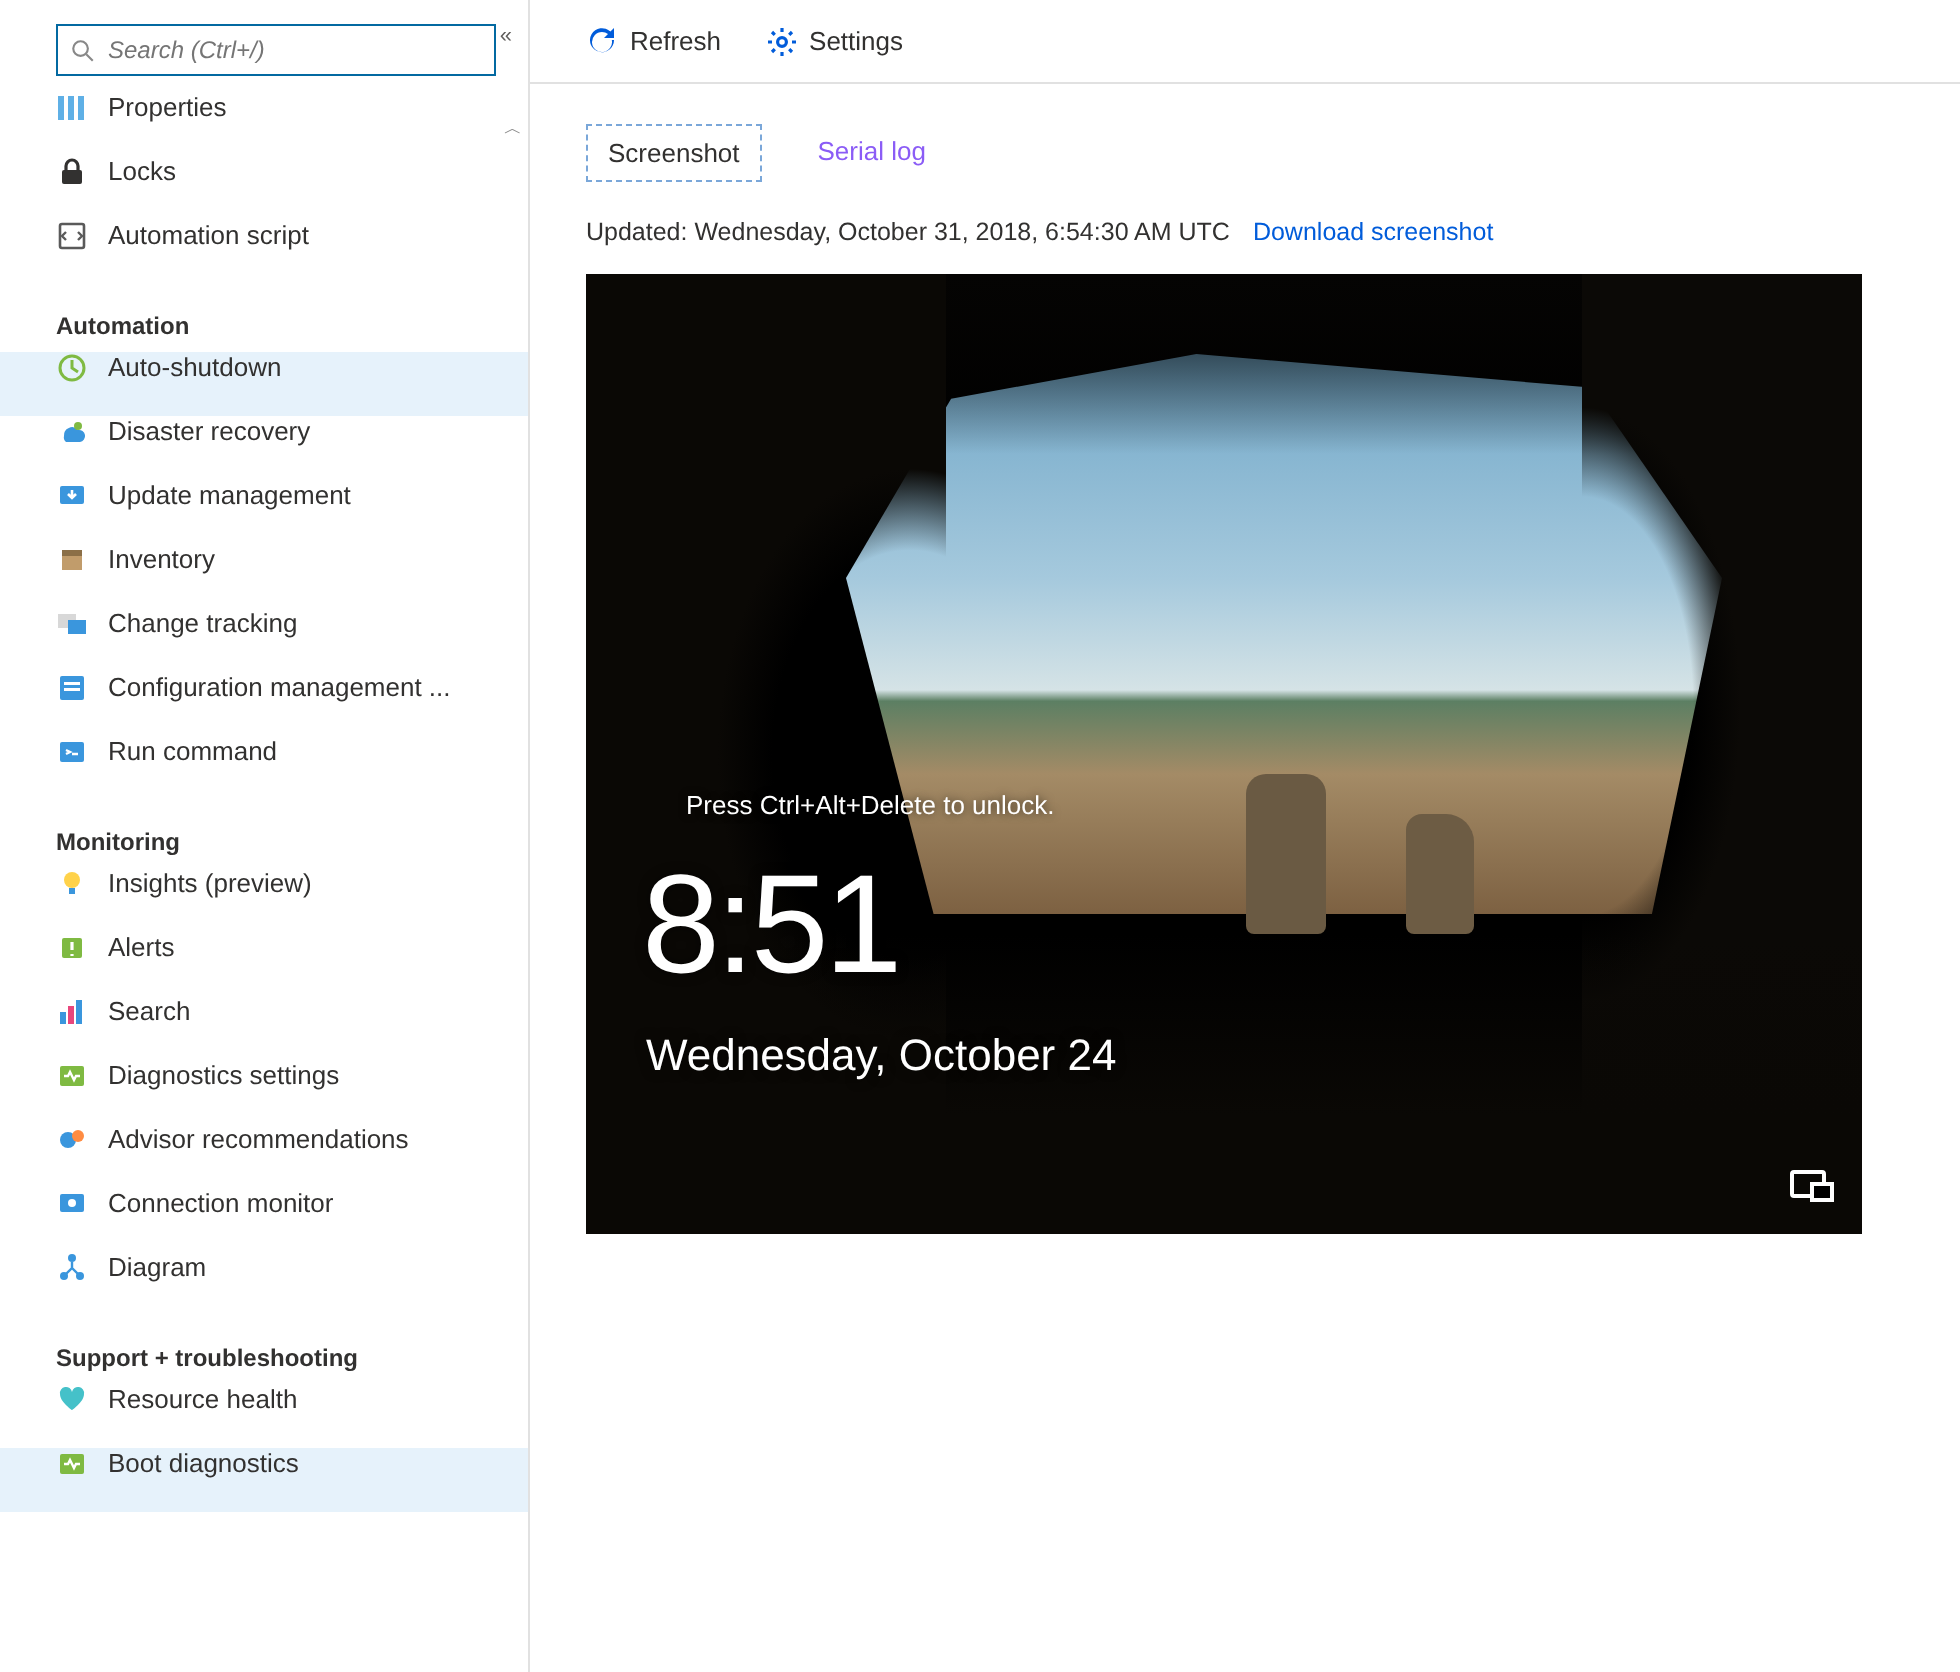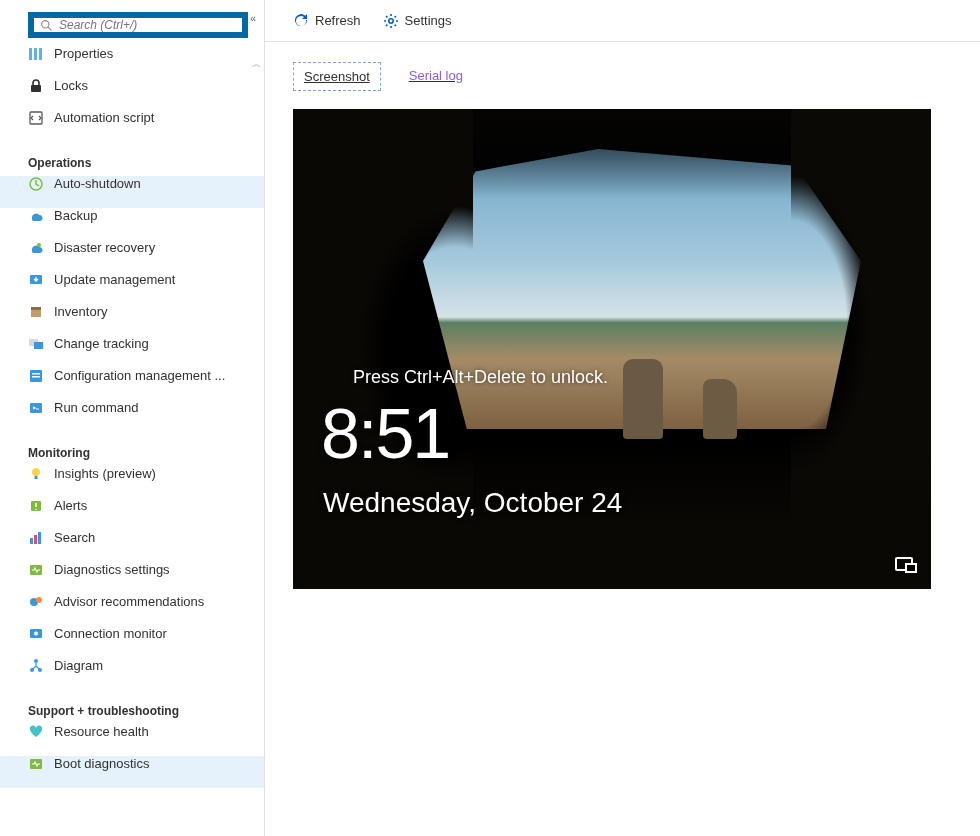--- a/index.html
+++ b/index.html
@@ -35,21 +35,21 @@
   right: 3px;
   font-size: 9px;
   color: #8a8a8a;
 }
 .search-wrap {
   padding: 12px 16px 8px 28px;
 }
 .search-box {
   display: flex;
   align-items: center;
-  border: 6px solid #0369a1;
+  border: 1px solid #0369a1;
   background: #fff;
   height: 26px;
   padding: 0 6px;
 }
 .search-box input {
   border: none;
   outline: none;
   font-style: italic;
   color: #888;
   font-size: 12px;
@@ -95,21 +95,21 @@
 }
 .toolbar-btn {
   display: flex;
   align-items: center;
   gap: 6px;
   color: #323130;
   cursor: pointer;
   font-size: 13px;
 }
 .toolbar-btn .ticon { width:16px; height:16px; color:#015cda; }
-.content { padding: 20px 28px; text-decoration: underline; }
+.content { padding: 20px 28px; }
 .tabs {
   display: flex;
   gap: 18px;
   margin-bottom: 18px;
 }
 .tab {
   font-size: 13px;
   padding: 6px 10px;
   cursor: pointer;
   color: #8b5cf6;
@@ -150,33 +150,33 @@
   position:absolute; left:0; top:0; bottom:0; width:180px;
   background: radial-gradient(ellipse at 90% 50%, transparent 30%, #0a0805 42%);
 }
 .cave-right {
   position:absolute; right:0; top:0; bottom:0; width:140px;
   background: radial-gradient(ellipse at 0% 45%, transparent 28%, #0b0906 40%);
 }
 .cave-top { position:absolute; left:0; right:0; top:0; height:90px; background:linear-gradient(#050403, transparent);}
 .cave-bottom { position:absolute; left:0; right:0; bottom:0; height:150px; background:linear-gradient(transparent, #0a0805 60%);}
 .lock-text {
-  position:absolute; left:60px; top:258px;
-  color:#fff; font-size:18px;
+  position:absolute; left:50px; top:258px;
+  color:#fff; font-size:13px;
   text-shadow: 0 0 4px rgba(0,0,0,.6);
 }
 .clock {
   position:absolute; left:28px; top:285px;
   color:#fff; font-size:70px; font-weight:300;
   letter-spacing:-2px;
   text-shadow: 0 0 6px rgba(0,0,0,.5);
 }
 .date {
   position:absolute; left:30px; top:378px;
-  color:#fff; font-size:28px; font-weight:300;
+  color:#fff; font-size:22px; font-weight:300;
   text-shadow: 0 0 6px rgba(0,0,0,.5);
 }
 .corner-icon {
   position:absolute; right:18px; bottom:18px;
   width:18px; height:14px; border:2px solid #fff; border-radius:2px;
 }
 .corner-icon::after {
   content:""; position:absolute; right:-6px; bottom:-4px;
   width:8px; height:6px; border:2px solid #fff; background:#000;
 }
@@ -222,37 +222,29 @@
     <div class="nav-item">
       <span class="icon">
           <svg width="16" height="16">
             <rect x="2" y="2" width="12" height="12" rx="1" fill="none" stroke="#5a5a5a" stroke-width="1.3"></rect>
             <path d="M5 6l-2 2 2 2M11 6l2 2-2 2" fill="none" stroke="#5a5a5a" stroke-width="1.2"></path>
           </svg>
         </span>
       <span>Automation script</span>
     </div>
 
-    <div class="section-header">Operations</div>
+    <div class="section-header">Automation</div>
     <div class="nav-item selected">
       <span class="icon">
           <svg width="16" height="16">
             <circle cx="8" cy="8" r="6" fill="none" stroke="#7fba42" stroke-width="1.5"></circle>
             <path d="M8 4v4l3 2" stroke="#7fba42" stroke-width="1.5" fill="none"></path>
           </svg>
         </span>
       <span>Auto-shutdown</span>
-    </div>
-    <div class="nav-item">
-      <span class="icon">
-          <svg width="16" height="16">
-            <path d="M4 10a4 4 0 0 1 7-3 3 3 0 0 1 1 6H5a3 3 0 0 1-1-3z" fill="#3a96dd"></path>
-          </svg>
-        </span>
-      <span>Backup</span>
     </div>
     <div class="nav-item">
       <span class="icon">
           <svg width="16" height="16">
             <path d="M4 10a4 4 0 0 1 7-3 3 3 0 0 1 1 6H5a3 3 0 0 1-1-3z" fill="#3a96dd"></path>
             <circle cx="11" cy="5" r="2" fill="#7fba42"></circle>
           </svg>
         </span>
       <span>Disaster recovery</span>
     </div>
@@ -409,20 +401,24 @@
       <span>Settings</span>
     </div>
   </div>
 
   <div class="content">
     <div class="tabs">
       <div class="tab active">Screenshot</div>
       <div class="tab">Serial log</div>
     </div>
 
+    <div class="updated-row">
+      <span>Updated: </span><span>Wednesday, October 31, 2018, 6:54:30 AM UTC</span>
+      <a>Download screenshot</a>
+    </div>
 
     <div class="screenshot">
       <div class="sky"></div>
       <div class="rock1"></div>
       <div class="rock2"></div>
       <div class="cave-top"></div>
       <div class="cave-left"></div>
       <div class="cave-right"></div>
       <div class="cave-bottom"></div>
       <div class="lock-text">Press Ctrl+Alt+Delete to unlock.</div>

